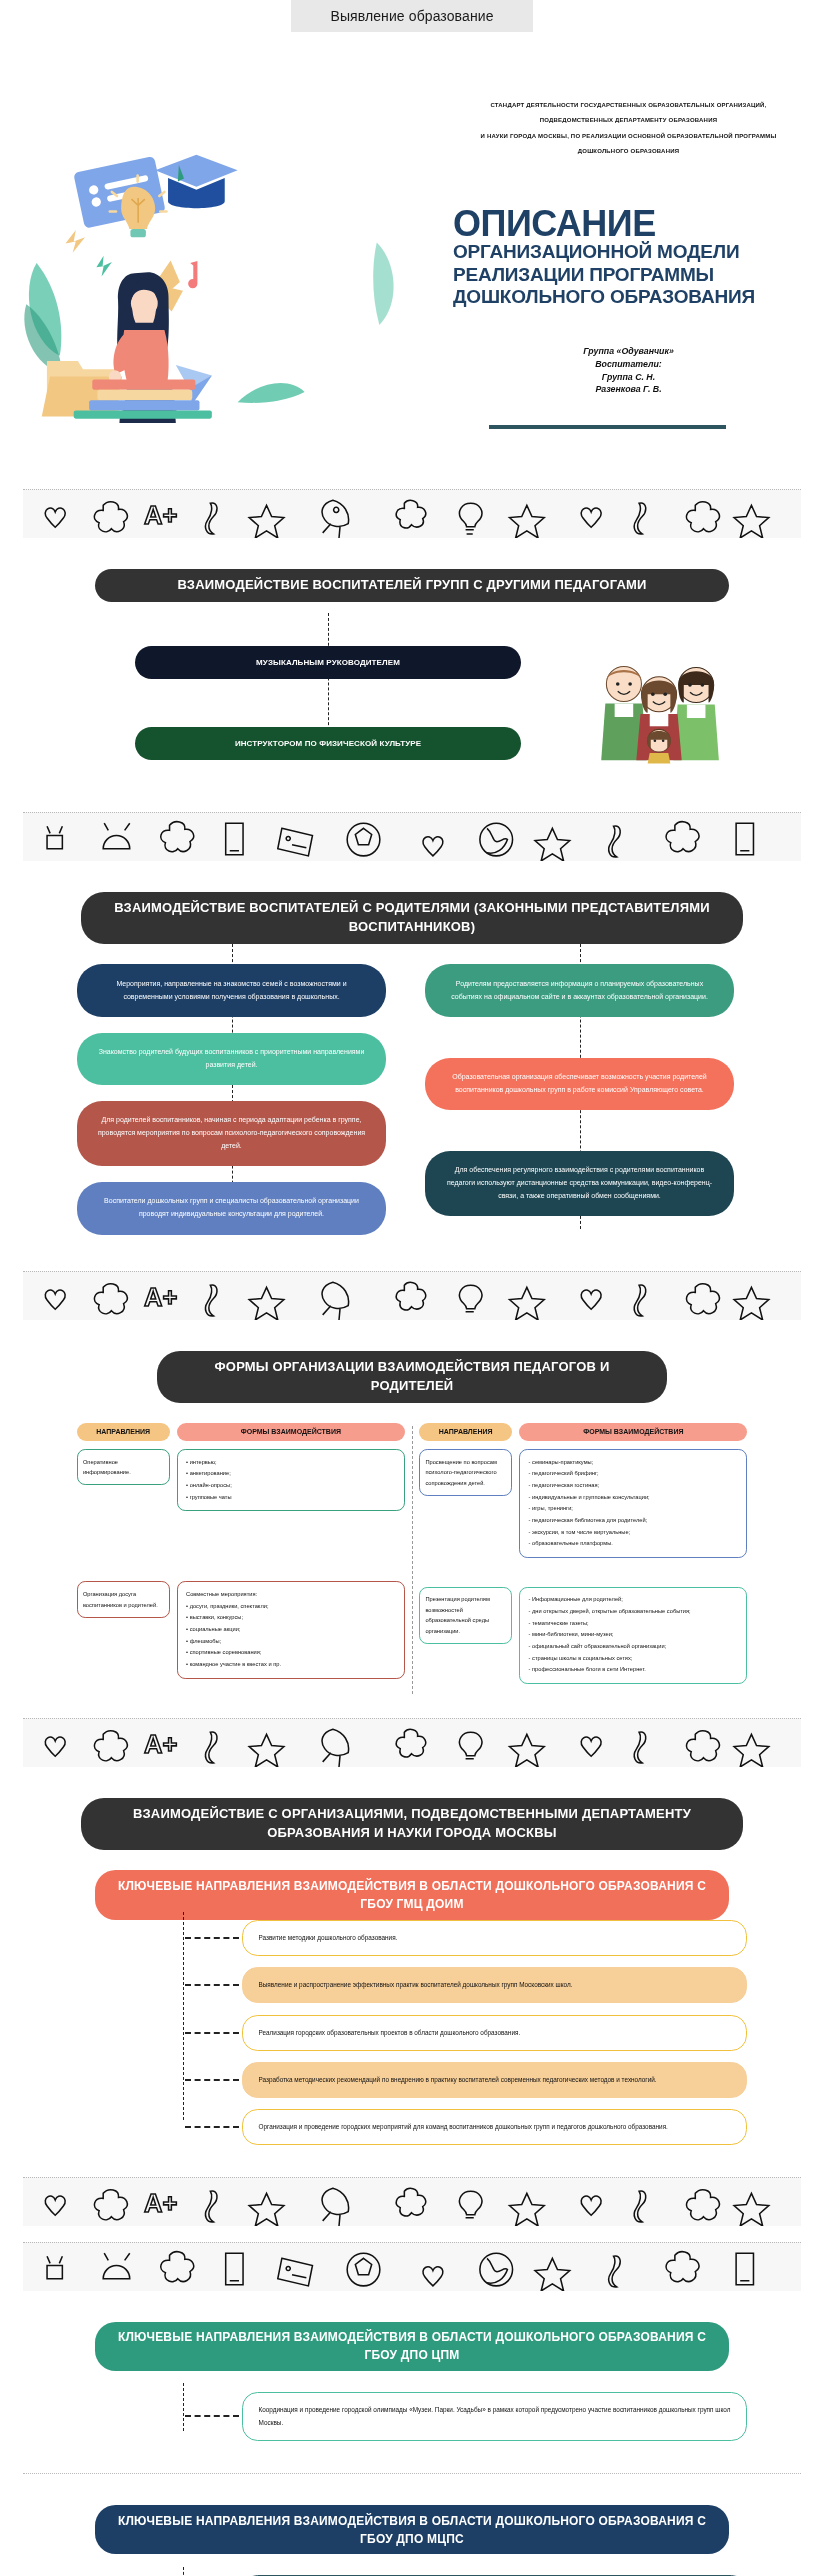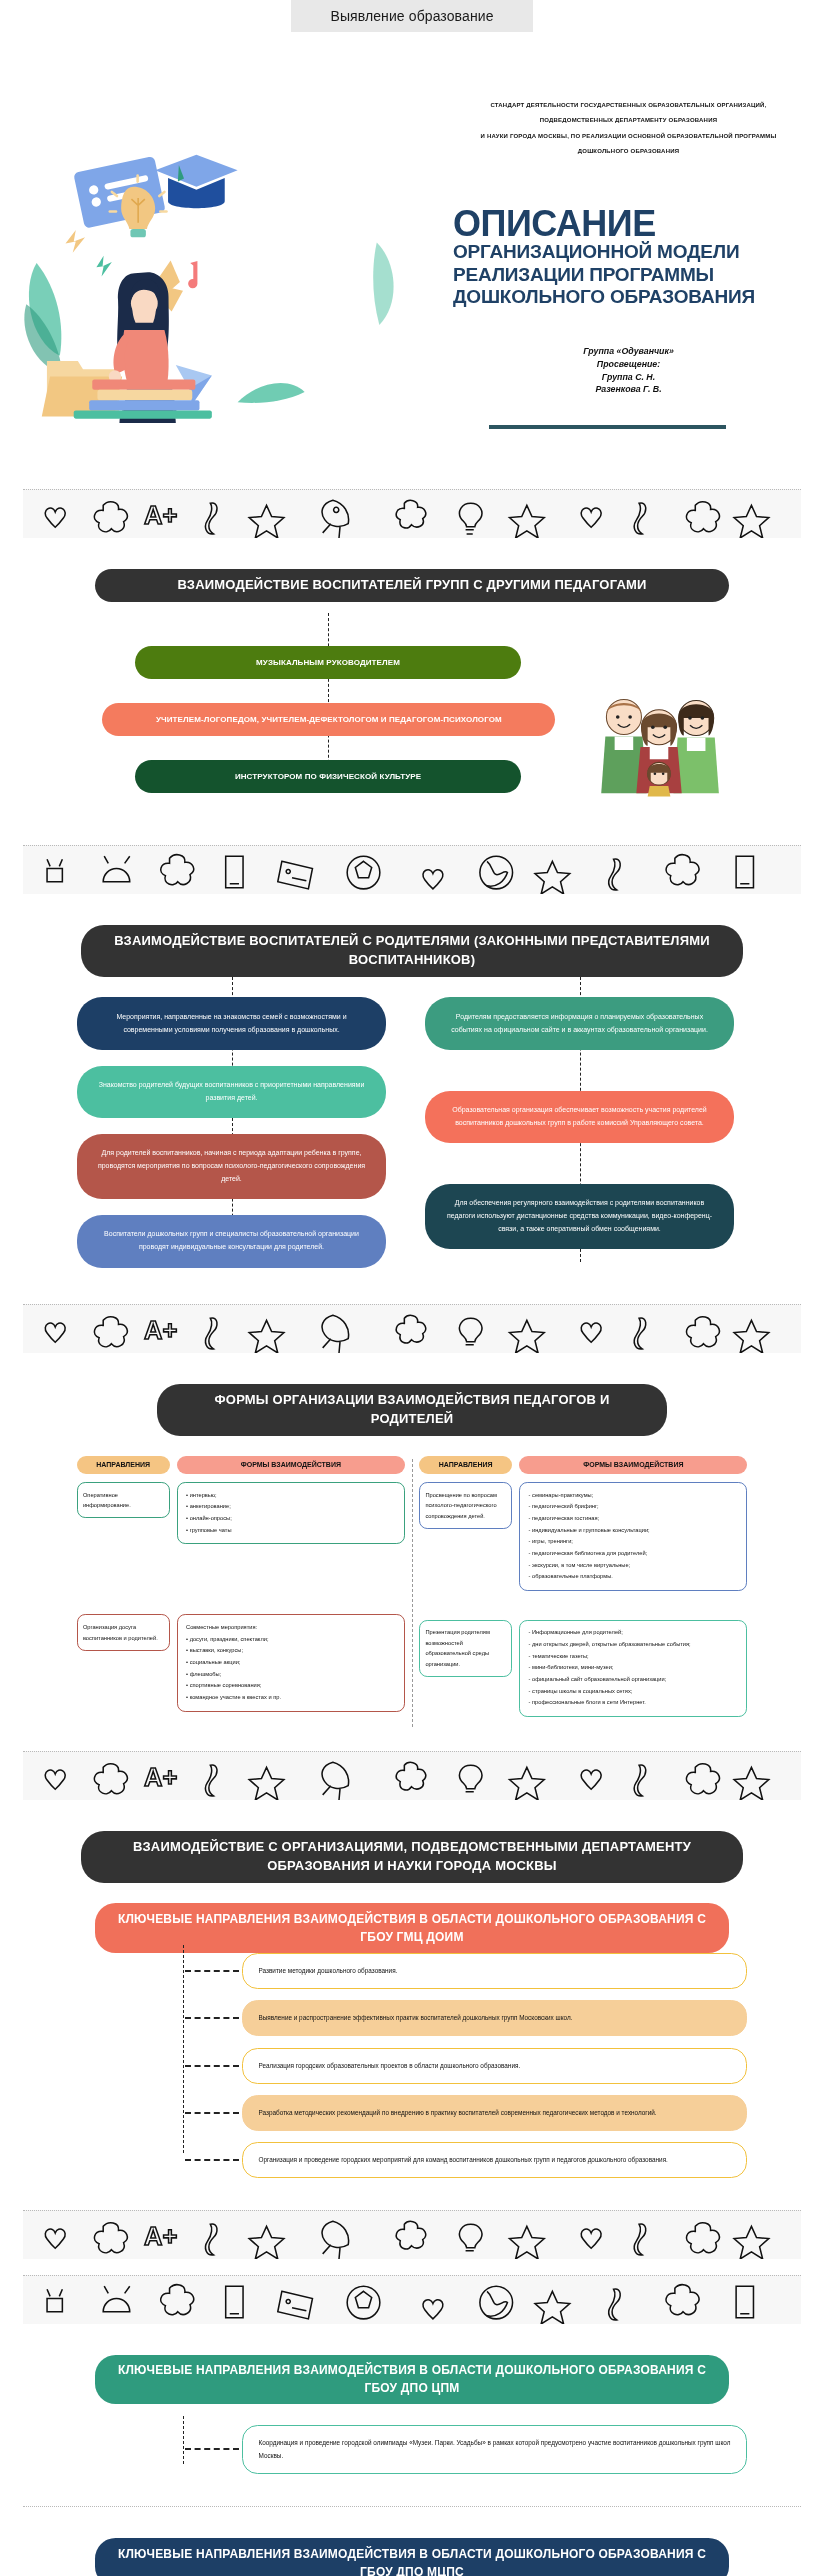--- a/index.html
+++ b/index.html
@@ -259,21 +259,21 @@
 
     <div class="big-title">
       <div class="l1">ОПИСАНИЕ</div>
       <div class="l2">ОРГАНИЗАЦИОННОЙ МОДЕЛИ</div>
       <div class="l3">РЕАЛИЗАЦИИ ПРОГРАММЫ</div>
       <div class="l4">ДОШКОЛЬНОГО ОБРАЗОВАНИЯ</div>
     </div>
 
     <div class="authors">
       <div>Группа «Одуванчик»</div>
-      <div>Просвещение:</div>
+      <div>Воспитатели:</div>
       <div>Группа С. Н.</div>
       <div>Разенкова Г. В.</div>
     </div>
 
     <div class="title-rule"></div>
   </div>
 
   <div class="doodle">
     <svg width="778" height="49" viewBox="0 0 1510 96">
       <g fill="none" stroke="#111" stroke-width="3">
@@ -295,23 +295,22 @@
   </div>
 
   <div class="sp60"></div>
 
   <div class="section-hd w1230">ВЗАИМОДЕЙСТВИЕ ВОСПИТАТЕЛЕЙ ГРУПП С ДРУГИМИ ПЕДАГОГАМИ</div>
 
   <div class="sp20"></div>
   <div class="chain">
     <div class="vline"></div>
     <div class="gap"></div>
-    <div class="pill" style="background:#4d7c0f">МУЗЫКАЛЬНЫМ РУКОВОДИТЕЛЕМ</div>
+    <div class="pill" style="background:#0f172a">МУЗЫКАЛЬНЫМ РУКОВОДИТЕЛЕМ</div>
     <div class="gap"></div>
-    <div class="pill" style="background:#f47b5e;width:453px;margin-left:12.4px">УЧИТЕЛЕМ-ЛОГОПЕДОМ, УЧИТЕЛЕМ-ДЕФЕКТОЛОГОМ И ПЕДАГОГОМ-ПСИХОЛОГОМ</div>
     <div class="gap"></div>
     <div class="pill" style="background:#14532d">ИНСТРУКТОРОМ ПО ФИЗИЧЕСКОЙ КУЛЬТУРЕ</div>
 
     <svg class="kids" viewBox="0 0 250 215">
       <g>
         <circle cx="58" cy="58" r="34" fill="#f9ddc6" stroke="#6b4a2f" stroke-width="2"></circle>
         <path d="M24 52 c0-28 68-28 68 0 c-4-22-64-22-68 0z" fill="#a97247"></path>
         <circle cx="46" cy="58" r="3.5" fill="#222"></circle>
           <circle cx="70" cy="58" r="3.5" fill="#222"></circle>
         <path d="M46 72 q12 12 24 0" fill="none" stroke="#222" stroke-width="2.5"></path>

